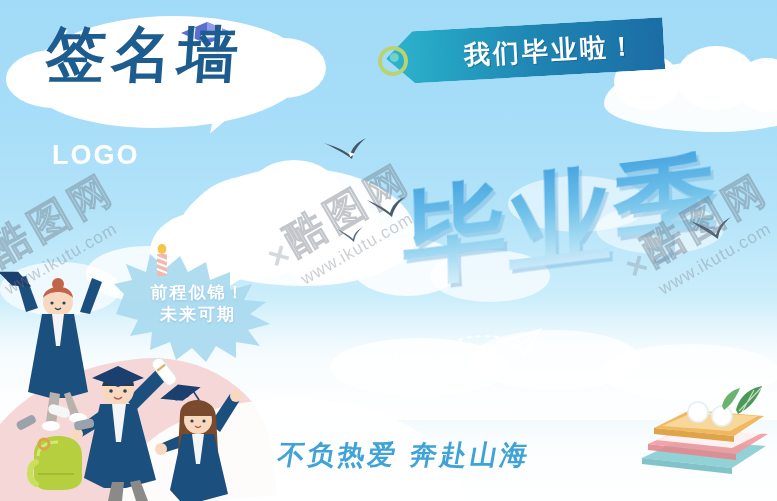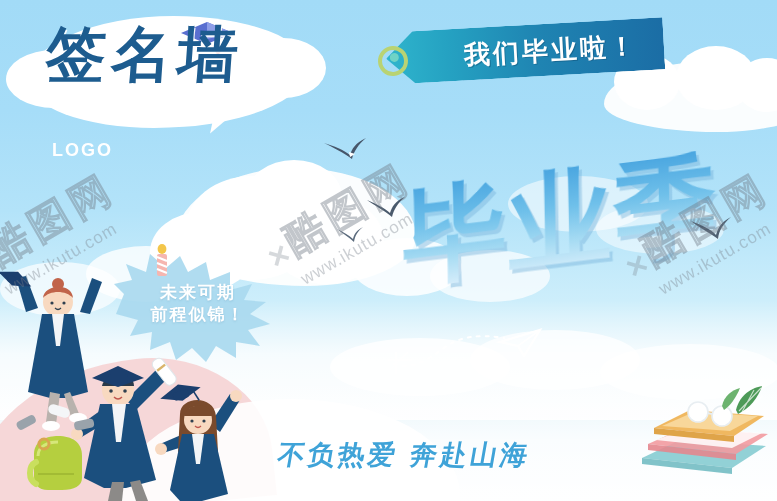--- a/index.html
+++ b/index.html
@@ -54,21 +54,21 @@
     font-family:"DejaVu Serif","Liberation Serif",serif;
     font-weight:bold;font-size:60px;line-height:64px;letter-spacing:6px;
     color:#1d5c8f;
     text-shadow:1px 2px 0 rgba(255,255,255,.9);
     transform:skewX(-4deg);
     white-space:nowrap;
   }
   .grad-cap{position:absolute;left:178px;top:20px;width:58px;height:34px;}
   .logo-text{
     position:absolute;left:52px;top:140px;
-    font-size:18px;font-weight:bold;color:#ffffff;letter-spacing:2px;
+    font-size:27px;font-weight:bold;color:#ffffff;letter-spacing:2px;
   }
 
   
   .banner{
     position:absolute;left:386px;top:25px;width:278px;height:52px;
     background:linear-gradient(90deg,#2fb5cd 0%,#25a2c2 22%,#1f84b2 55%,#1b6da5 100%);
     clip-path:polygon(0% 50%,10% 0%,100% 0%,100% 100%,10% 100%);
     transform:rotate(-3.2deg);
     box-shadow:0 2px 4px rgba(20,80,120,.18);
   }
@@ -248,22 +248,22 @@
                L120 22 L120 40 L142 34 L134 50 L156 52 L140 64 L160 74 L138 80 L150 96
                L126 92 L126 108 L106 96 L96 112 L82 98 L66 110 L60 92 L40 100 L42 82
                L20 86 L28 70 L6 64 Z" fill="#a9d9ef" opacity=".92"></path>
     </svg>
     <svg class="candle" viewBox="0 0 16 34">
       <ellipse cx="8" cy="5" rx="4.4" ry="5" fill="#f3c64a"></ellipse>
       <rect x="3" y="10" width="10" height="22" rx="2" fill="#f5b6b0"></rect>
       <path d="M3 13 L13 17 M3 19 L13 23 M3 25 L13 29" stroke="#ffffff" stroke-width="2" fill="none"></path>
     </svg>
     <div class="splash-text">
+      <div>前程似锦！</div>
       <div>未来可期</div>
-      <div>前程似锦！</div>
     </div>
   </div>
 
   <div class="ground-pink"></div>
   <div class="ground-white"></div>
 
   <svg style="position:absolute;left:6px;top:272px;" width="110" height="160" viewBox="0 0 110 160">
 
     <path d="M20 40 L10 6 L20 4 L32 36 Z" fill="#1b4f7e"></path>
     <path d="M74 40 L86 6 L96 10 L84 42 Z" fill="#1b4f7e"></path>

